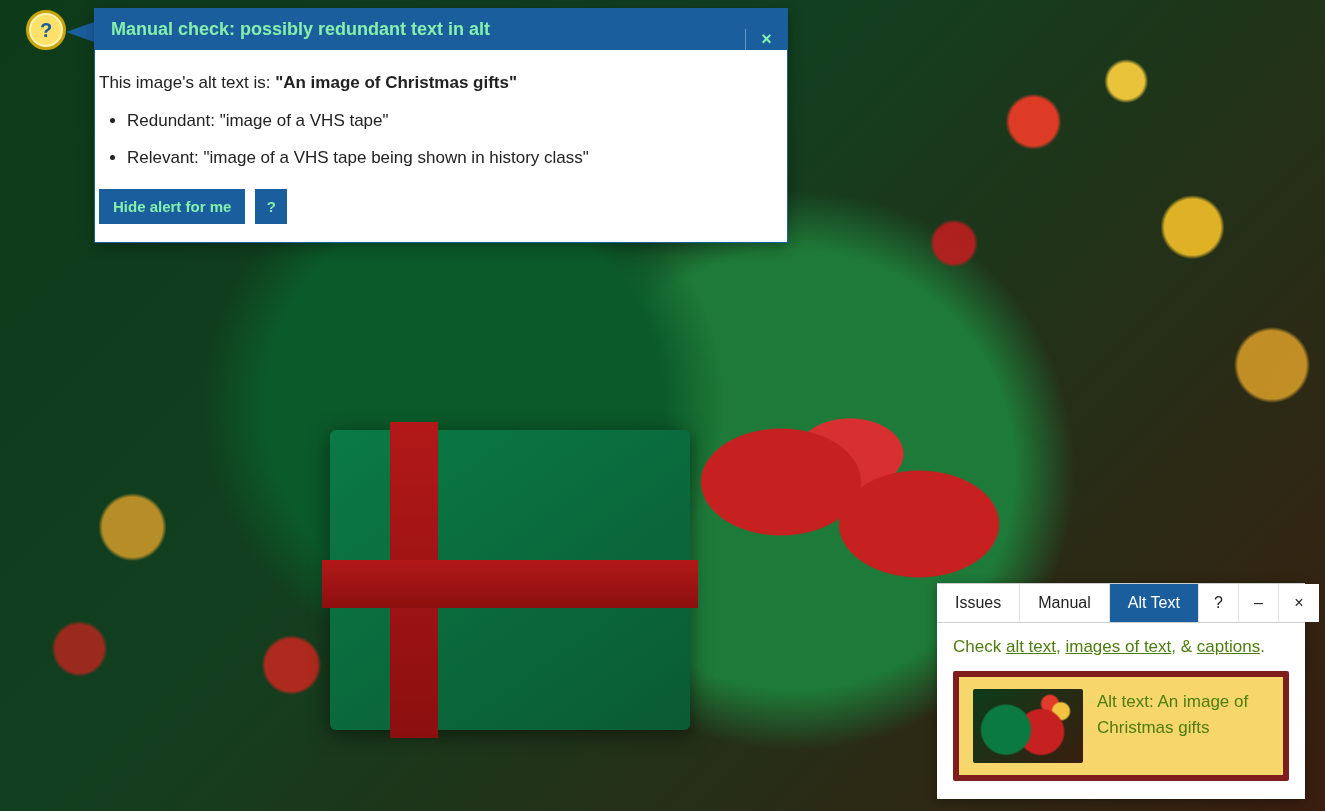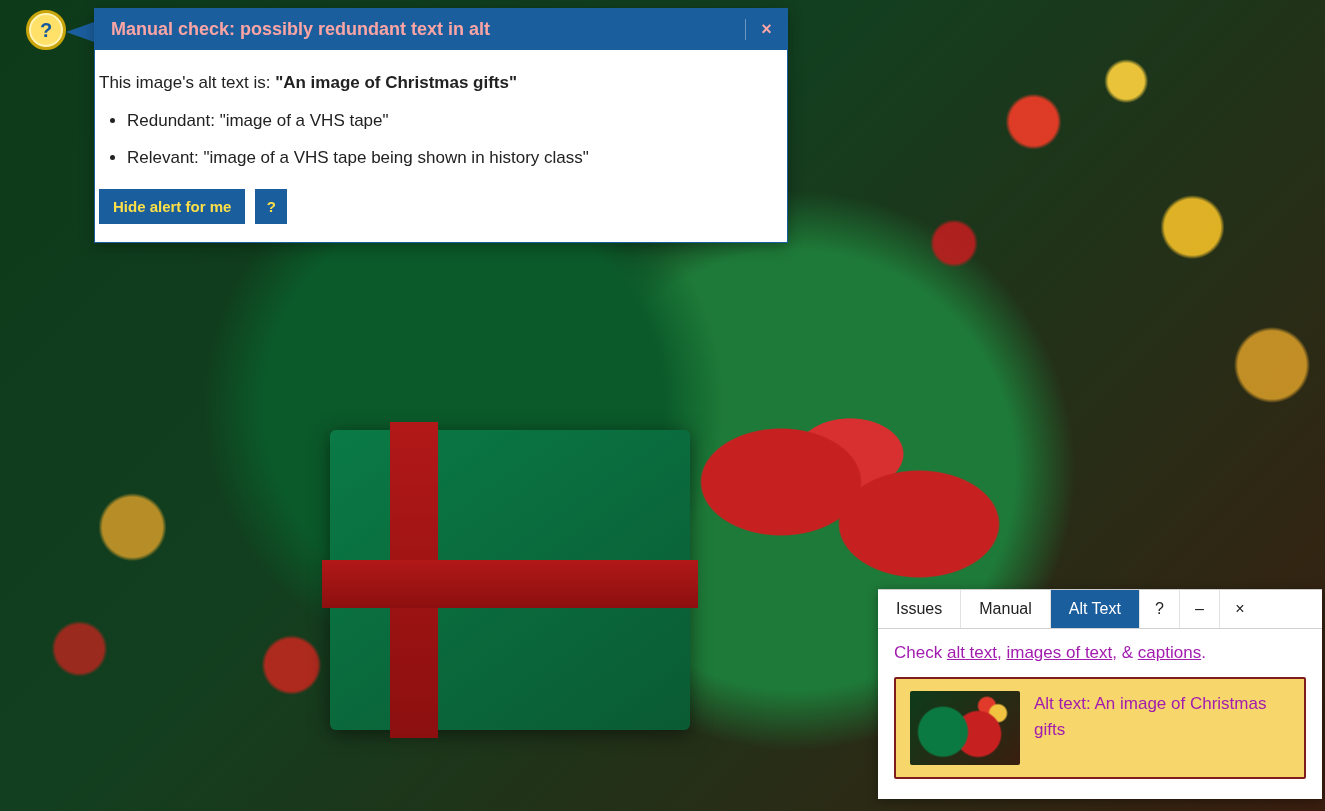--- a/index.html
+++ b/index.html
@@ -48,57 +48,57 @@
     position:absolute; top:22px; left:66px; width:0; height:0;
     border-top:10px solid transparent; border-bottom:10px solid transparent;
     border-right:28px solid #1b5e9e;
   }
   
   .popup {
     position: absolute; top: 8px; left: 94px; width: 694px;
     background: #fff; border: 1px solid #1b5e9e; box-shadow: 0 4px 14px rgba(0,0,0,.3);
   }
   .popup-header {
-    display:flex; align-items:center; background:#1b5e9e; color:#fca5a5;
+    display:flex; align-items:flex-end; background:#1b5e9e; color:#86efac;
     font-weight:600; font-size:18px;
   }
   .popup-title { flex:1; padding:10px 16px; }
   .popup-close {
     width:42px; border-left:1px solid rgba(255,255,255,.35);
     display:flex; align-items:center; justify-content:center; cursor:pointer;
     font-size:18px;
   }
   .popup-body { padding: 20px 4px 18px; color:#222; font-size:17px; line-height:1.55; }
   .popup-body p { margin-bottom: 18px; }
   .popup-body strong { font-weight:700; }
   .popup-body ul { list-style: disc; padding-left: 28px; margin: -6px 0 18px; }
   .popup-body li { margin: 6px 0 10px; }
   .popup-actions { display:flex; gap:10px; }
   .btn {
-    background:#1b5e9e; color:#fde047; border:none; padding:9px 14px;
+    background:#1b5e9e; color:#86efac; border:none; padding:9px 14px;
     font-weight:600; font-size:15px; cursor:pointer;
   }
   .btn.icon { width:32px; padding:9px 0; text-align:center; }
   
   .panel {
-    position:absolute; right:3px; bottom:12px; width:444px; min-height:210px;
+    position:absolute; right:20px; bottom:12px; width:368px; min-height:210px;
     background:#fff; border-top:1px solid #ccc; box-shadow:0 2px 10px rgba(0,0,0,.35);
   }
   .tabs { display:flex; border-bottom:1px solid #d0d0d0; }
   .tab {
     flex:0 0 auto; padding:10px 18px; font-size:16px; cursor:pointer; background:#fff;
     border-right:1px solid #e2e2e2; color:#222;
   }
   .tab.active { background:#1b5e9e; color:#fff; }
   .tab.util { width:40px; text-align:center; padding:10px 0; font-weight:400; }
   .tab.util:last-child { border-right:none; }
-  .panel-body { padding:14px 16px 18px; font-size:17px; color:#a21caf; }
+  .panel-body { padding:14px 16px 18px; font-size:17px; color:#4d7c0f; }
   .panel-body .links span { text-decoration: underline; cursor:pointer; }
   .card {
-    margin-top:14px; background:#f7d66b; border:2px solid #7f1d1d; border-radius:2px;
+    margin-top:14px; background:#f7d66b; border:6px solid #7f1d1d; border-radius:2px;
     display:flex; gap:14px; padding:12px 14px; align-items:flex-start;
   }
   .thumb {
     width:110px; height:74px; flex:0 0 auto; border-radius:2px;
     background:
       radial-gradient(circle at 30% 55%, #0b7a42 0 24px, transparent 26px),
       radial-gradient(circle at 62% 58%, #c72020 0 22px, transparent 24px),
       radial-gradient(circle at 80% 30%, #f2c340 0 8px, transparent 10px),
       radial-gradient(circle at 70% 20%, #e23a2a 0 8px, transparent 10px),
       linear-gradient(135deg,#0d3b1a,#3a1e0f);

